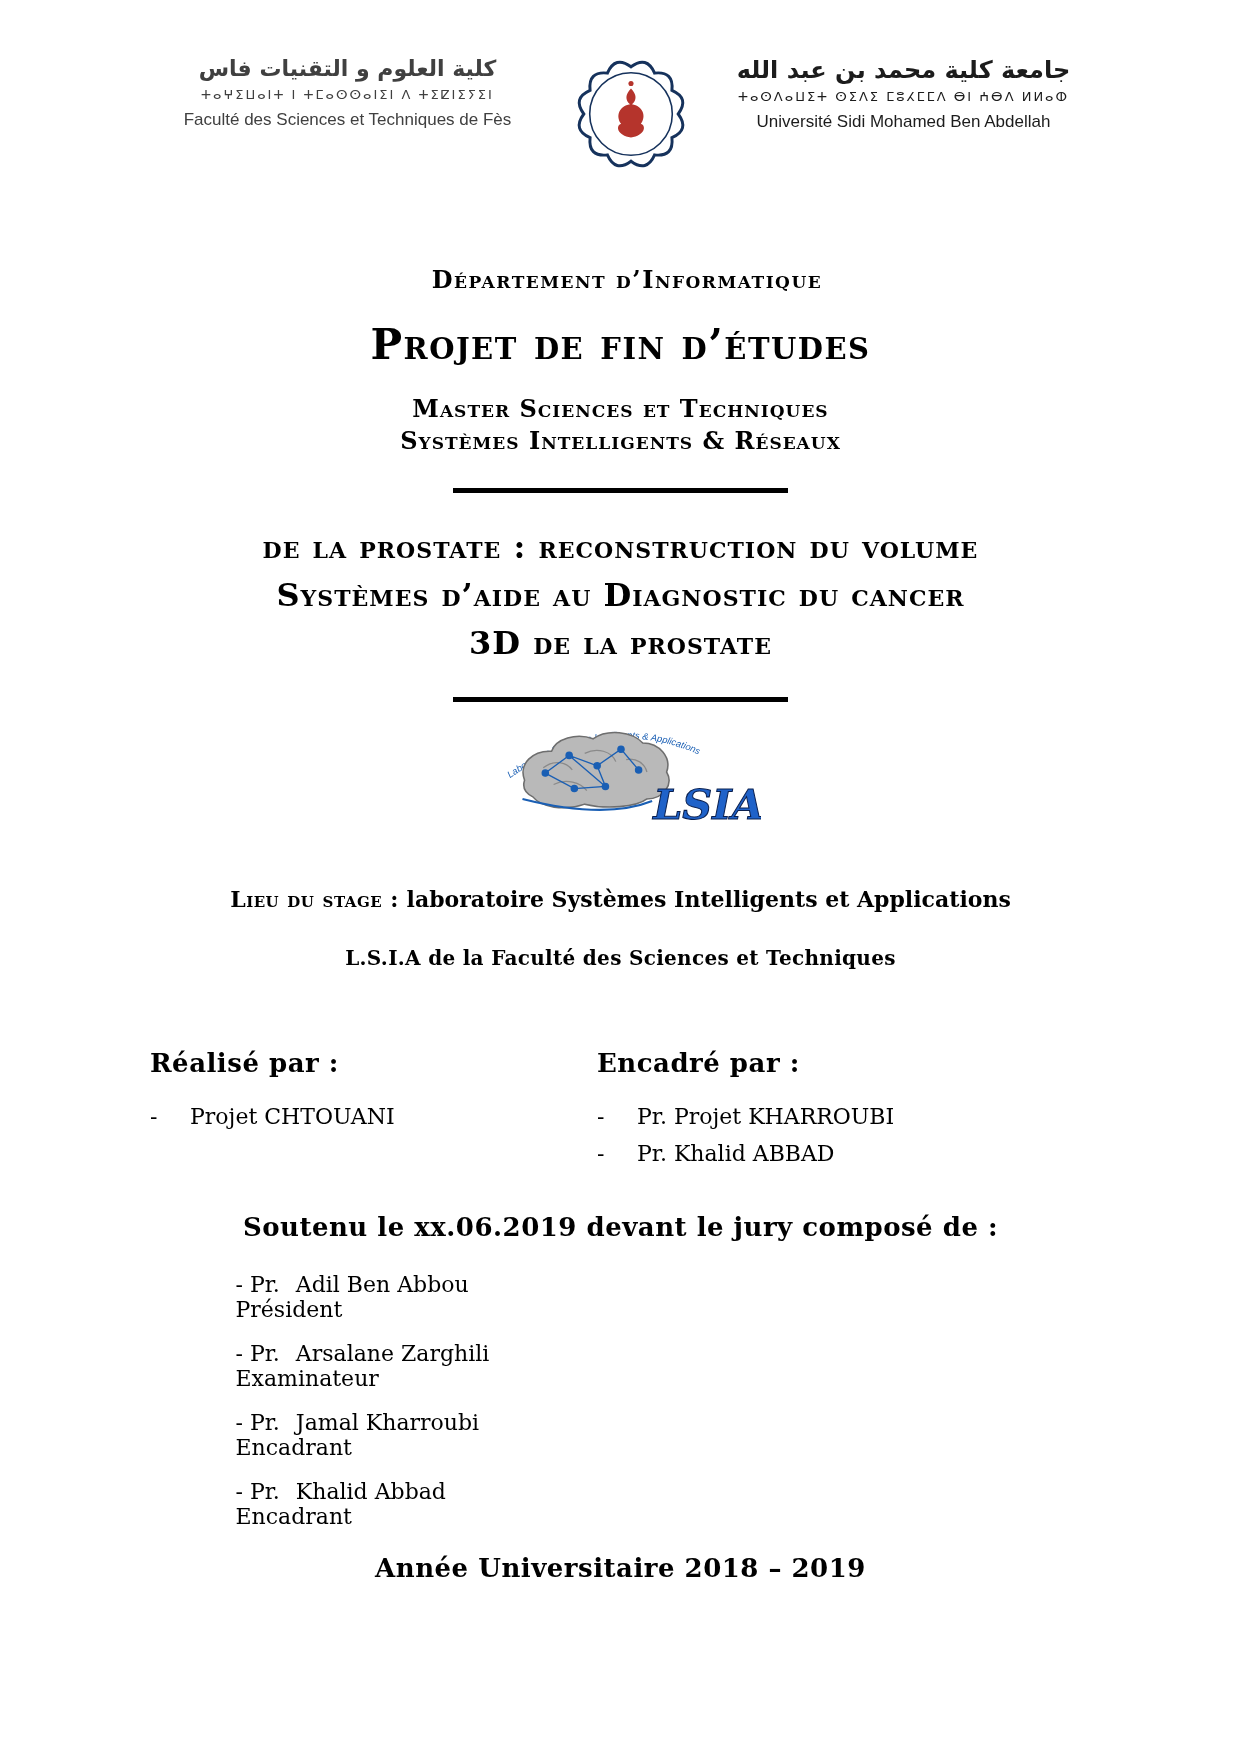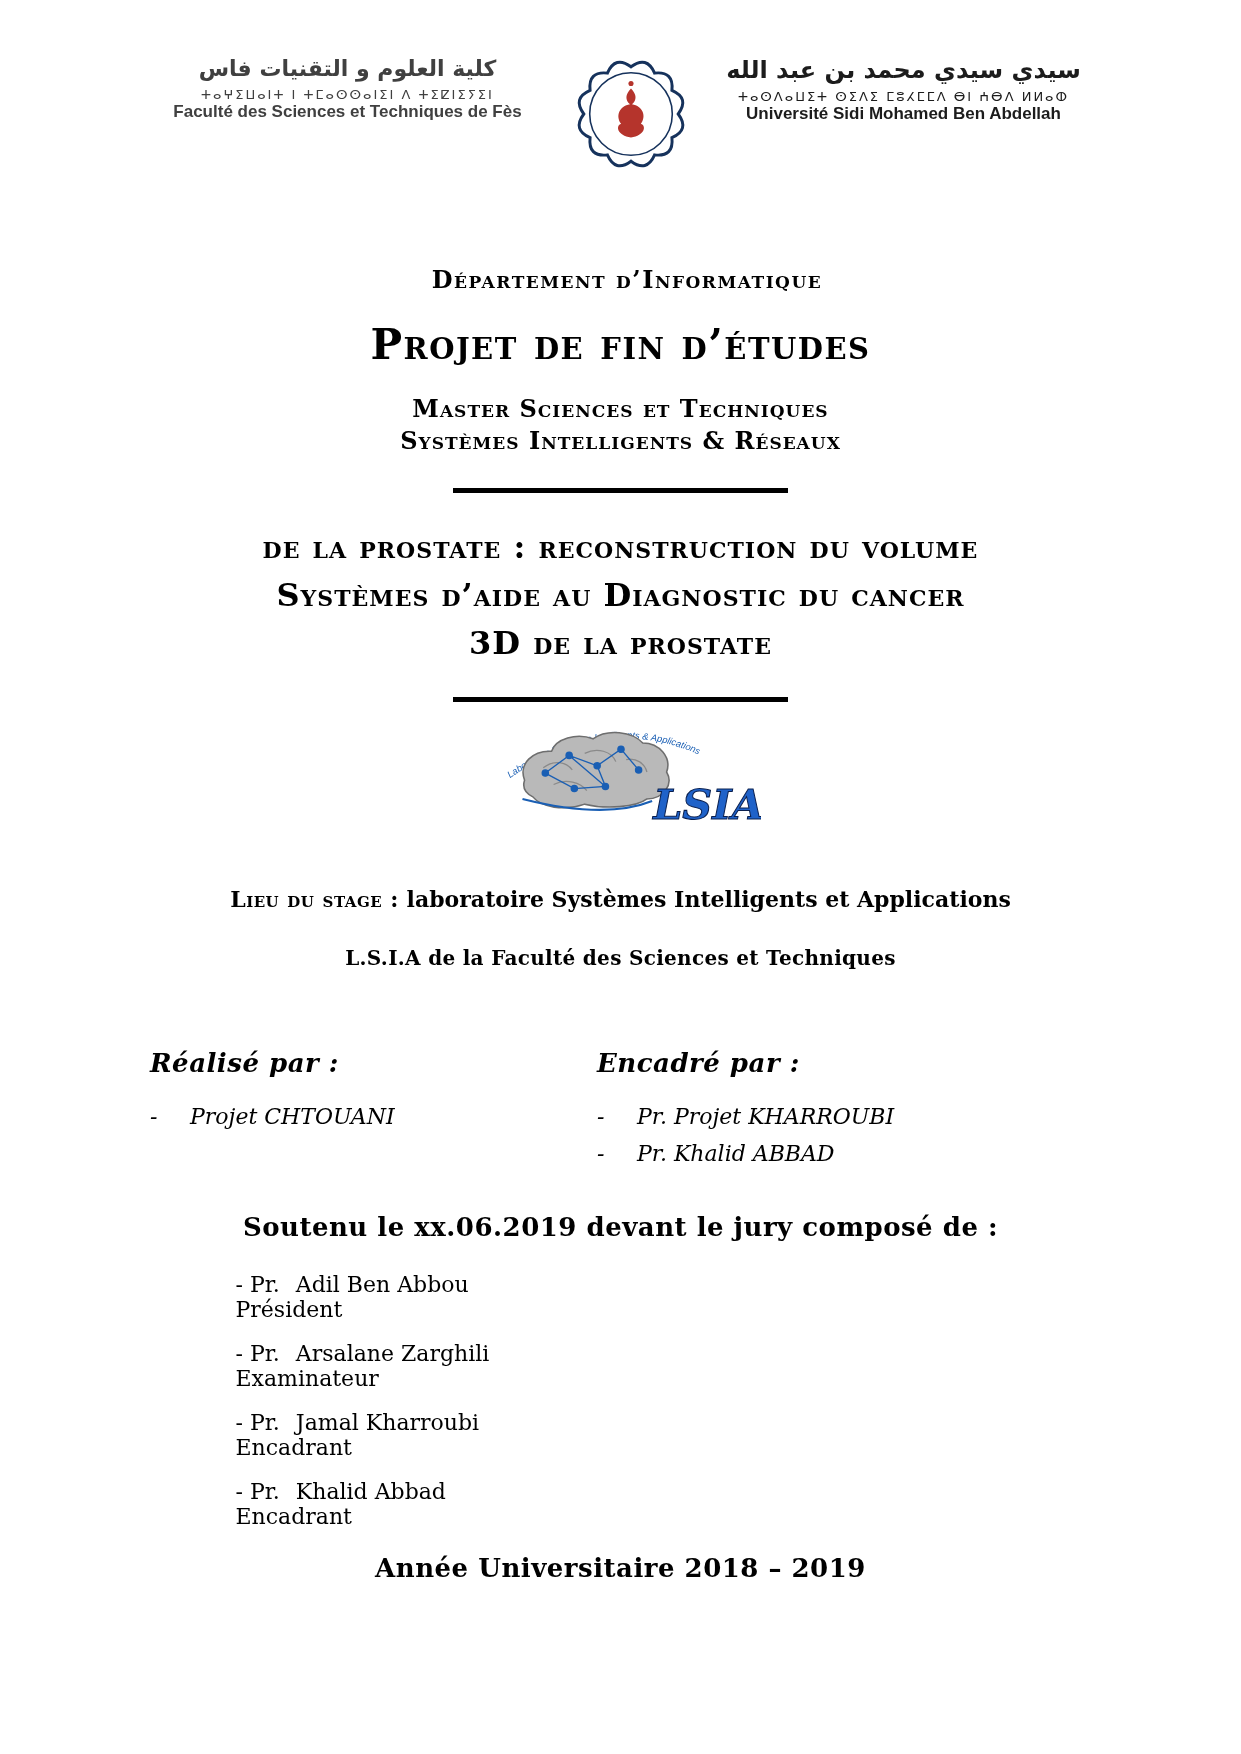--- a/index.html
+++ b/index.html
@@ -10,21 +10,21 @@
   }
 
   
   .header { display:flex; justify-content:center; align-items:flex-start; gap:24px; padding-top:55px; }
   .inst { text-align:center; }
   .inst-left  { width:400px; color:#404040; }
   .inst-right { width:380px; color:#1c1c1c; }
   .arabic { font-family:"DejaVu Sans", sans-serif; font-weight:bold; font-size:22px; line-height:1.3; direction:rtl; }
   .inst-right .arabic { font-size:24px; }
   .tifinagh { font-family:"DejaVu Sans", sans-serif; font-size:13px; letter-spacing:2px; margin-top:3px; white-space:nowrap; }
-  .latin { font-family:"Liberation Sans", sans-serif; font-weight:bold; font-size:17px; margin-top:0; }
+  .latin { font-family:"Liberation Sans", sans-serif; font-weight:normal; font-size:17px; margin-top:8px; }
   .emblem { width:118px; flex:0 0 auto; margin-top:0; }
 
   
   .department { margin-top:88px; text-align:center; font-variant:small-caps; font-weight:bold; font-size:24px; letter-spacing:1.5px;padding-left:13px; }
   .doc-type   { margin-top:26px; text-align:center; font-variant:small-caps; font-weight:bold; font-size:42px; letter-spacing:1.5px; }
   .program    { margin-top:24px; text-align:center; font-variant:small-caps; font-weight:bold; font-size:24px; line-height:1.35; letter-spacing:1px; }
 
   .divider { width:335px; border-top:5px solid #000; margin:30px auto 0; }
 
   .title { margin:30px auto 0; width:1000px; text-align:center; font-variant:small-caps; font-weight:bold; font-size:32px; line-height:1.5; letter-spacing:1px; }
@@ -34,21 +34,21 @@
   .lsia-logo { margin:14px auto 0; width:280px; }
   .lsia-logo svg { display:block; width:100%; }
 
   
   .stage-line  { margin-top:56px; text-align:center; font-size:22px; }
   .stage-label { font-variant:small-caps; font-weight:bold; letter-spacing:.5px; }
   .stage-value { font-weight:bold; }
   .stage-line2 { margin-top:34px; text-align:center; font-weight:bold; font-size:20px; letter-spacing:.3px; }
 
   
-  .people { display:flex; margin-top:78px; padding-left:150px;font-style:italic; }
+  .people { display:flex; margin-top:78px; padding-left:150px; }
   .people-col-left  { width:447px; }
   .people-col-right { flex:1; }
   .people-label { font-weight:bold; font-size:26px; letter-spacing:.5px; }
   .person-row { margin-top:26px; font-size:22px; display:flex; }
   .person-row + .person-row { margin-top:12px; }
   .person-row .dash { width:40px; padding-left:0; }
 
   
   .jury-heading { margin-top:46px; text-align:center; font-weight:bold; font-size:26px; letter-spacing:.5px; }
   .jury { width:770px; margin:30px auto 0; font-size:22px; }
@@ -79,21 +79,21 @@
                  Q0.1,44 18.4,36 Q16.2,16.2 36,18.4 Q44,0.1 60,12
                  Q76,0.1 84,18.4 Q103.8,16.2 101.6,36 Q119.9,44 108,60 Z" fill="#ffffff" stroke="#16325c" stroke-width="3"></path>
         <circle cx="60" cy="60" r="42" fill="#ffffff" stroke="#16325c" stroke-width="1.6"></circle>
         <path d="M60,34 C66,40 66,46 61,50 C72,52 76,62 70,70 C76,72 74,82 60,84
                  C46,82 44,72 50,70 C44,62 48,52 59,50 C54,46 54,40 60,34 Z" fill="#b5342c"></path>
         <circle cx="60" cy="29" r="2.6" fill="#b5342c"></circle>
       </svg>
     </div>
 
     <div class="inst inst-right">
-      <div class="arabic">سيدي سيدي محمد بن عبد الله</div>
+      <div class="arabic">جامعة كلية محمد بن عبد الله</div>
       <div class="tifinagh">ⵜⴰⵙⴷⴰⵡⵉⵜ ⵙⵉⴷⵉ ⵎⵓⵃⵎⵎⴷ ⴱⵏ ⵄⴱⴷ ⵍⵍⴰⵀ</div>
       <div class="latin">Université Sidi Mohamed Ben Abdellah</div>
     </div>
   </header>
 
   <div class="department">Département d’Informatique</div>
   <h1 class="doc-type">Projet de fin d’études</h1>
   <div class="program">
     <div>Master Sciences et Techniques</div>
     <div>Systèmes Intelligents &amp; Réseaux</div>

